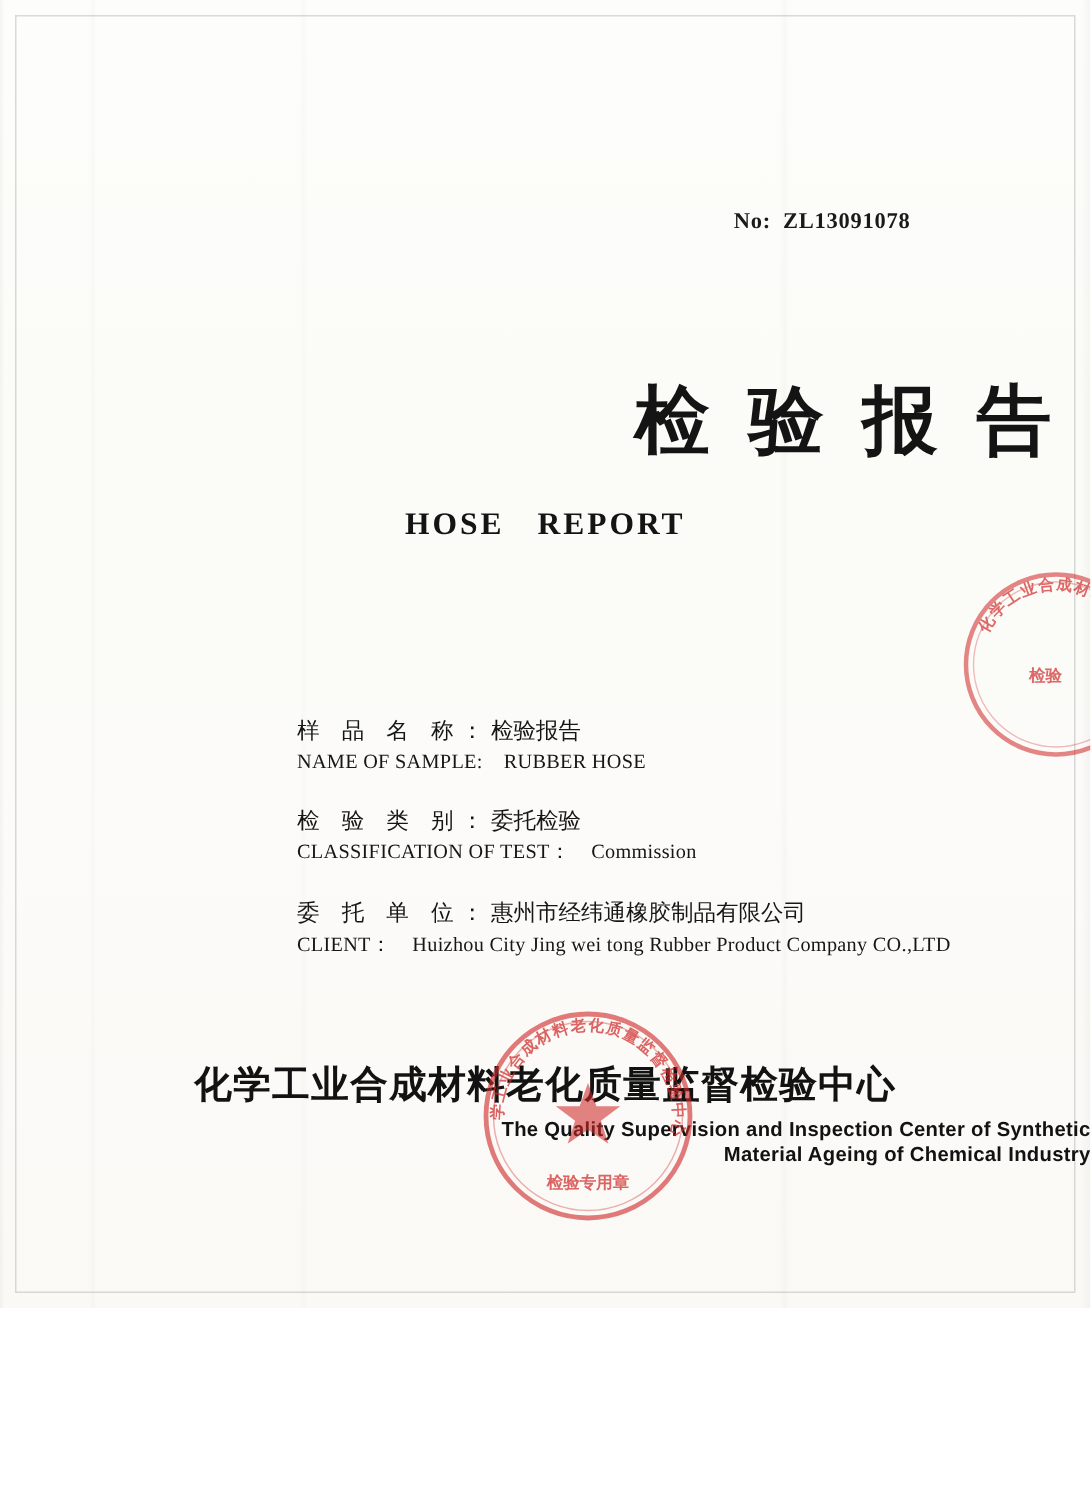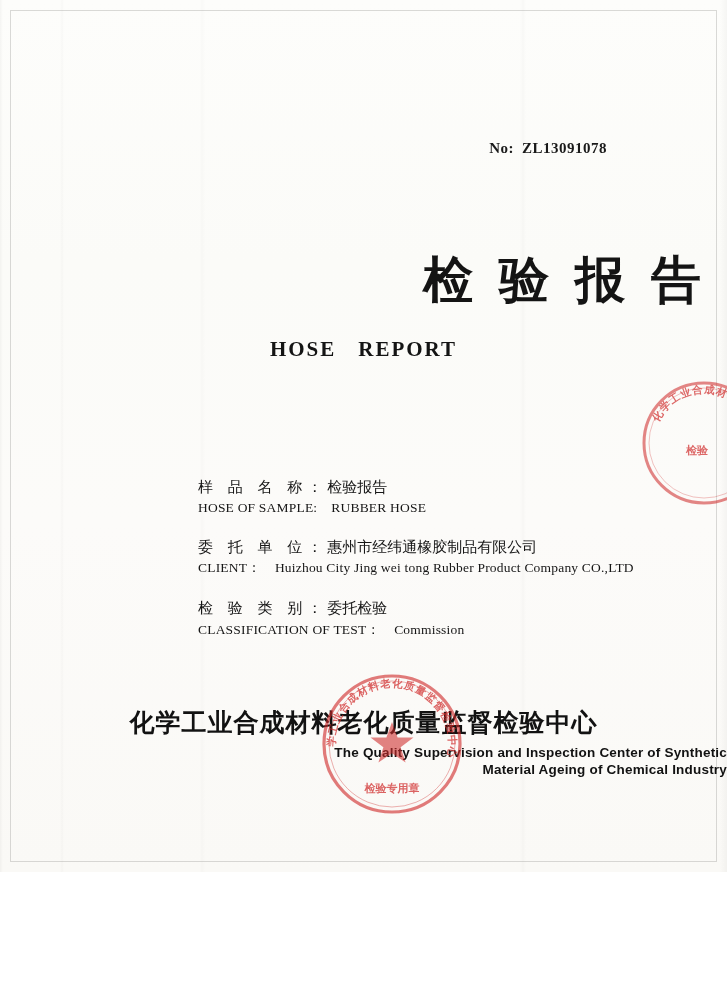--- a/index.html
+++ b/index.html
@@ -202,39 +202,39 @@
     <span>HOSE</span><span class="gap"></span><span>REPORT</span>
   </div>
 
   <div class="fields">
 
     <div class="field">
       <div class="field-cn">
         <span class="lbl">样 品 名 称：</span><span class="val">检验报告</span>
       </div>
       <div class="field-en">
-        <span>HOSE OF SAMPLE:</span><span class="sep"></span><span>RUBBER    HOSE</span>
+        <span>NAME OF SAMPLE:</span><span class="sep"></span><span>RUBBER    HOSE</span>
+      </div>
+    </div>
+
+    <div class="field">
+      <div class="field-cn">
+        <span class="lbl">检 验 类 别：</span><span class="val">委托检验</span>
+      </div>
+      <div class="field-en">
+        <span>CLASSIFICATION OF TEST：</span><span class="sep"></span><span>Commission</span>
       </div>
     </div>
 
     <div class="field">
       <div class="field-cn">
         <span class="lbl">委 托 单 位：</span><span class="val">惠州市经纬通橡胶制品有限公司</span>
       </div>
       <div class="field-en">
         <span>CLIENT：</span><span class="sep"></span><span>Huizhou City Jing wei tong Rubber Product Company CO.,LTD</span>
-      </div>
-    </div>
-
-    <div class="field">
-      <div class="field-cn">
-        <span class="lbl">检 验 类 别：</span><span class="val">委托检验</span>
-      </div>
-      <div class="field-en">
-        <span>CLASSIFICATION OF TEST：</span><span class="sep"></span><span>Commission</span>
       </div>
     </div>
 
   </div>
 
   <div class="footer">
     <div class="footer-cn">化学工业合成材料老化质量监督检验中心</div>
     <div class="footer-en1">The Quality Supervision and Inspection Center of Synthetic</div>
     <div class="footer-en2">Material Ageing of Chemical Industry</div>
   </div>

